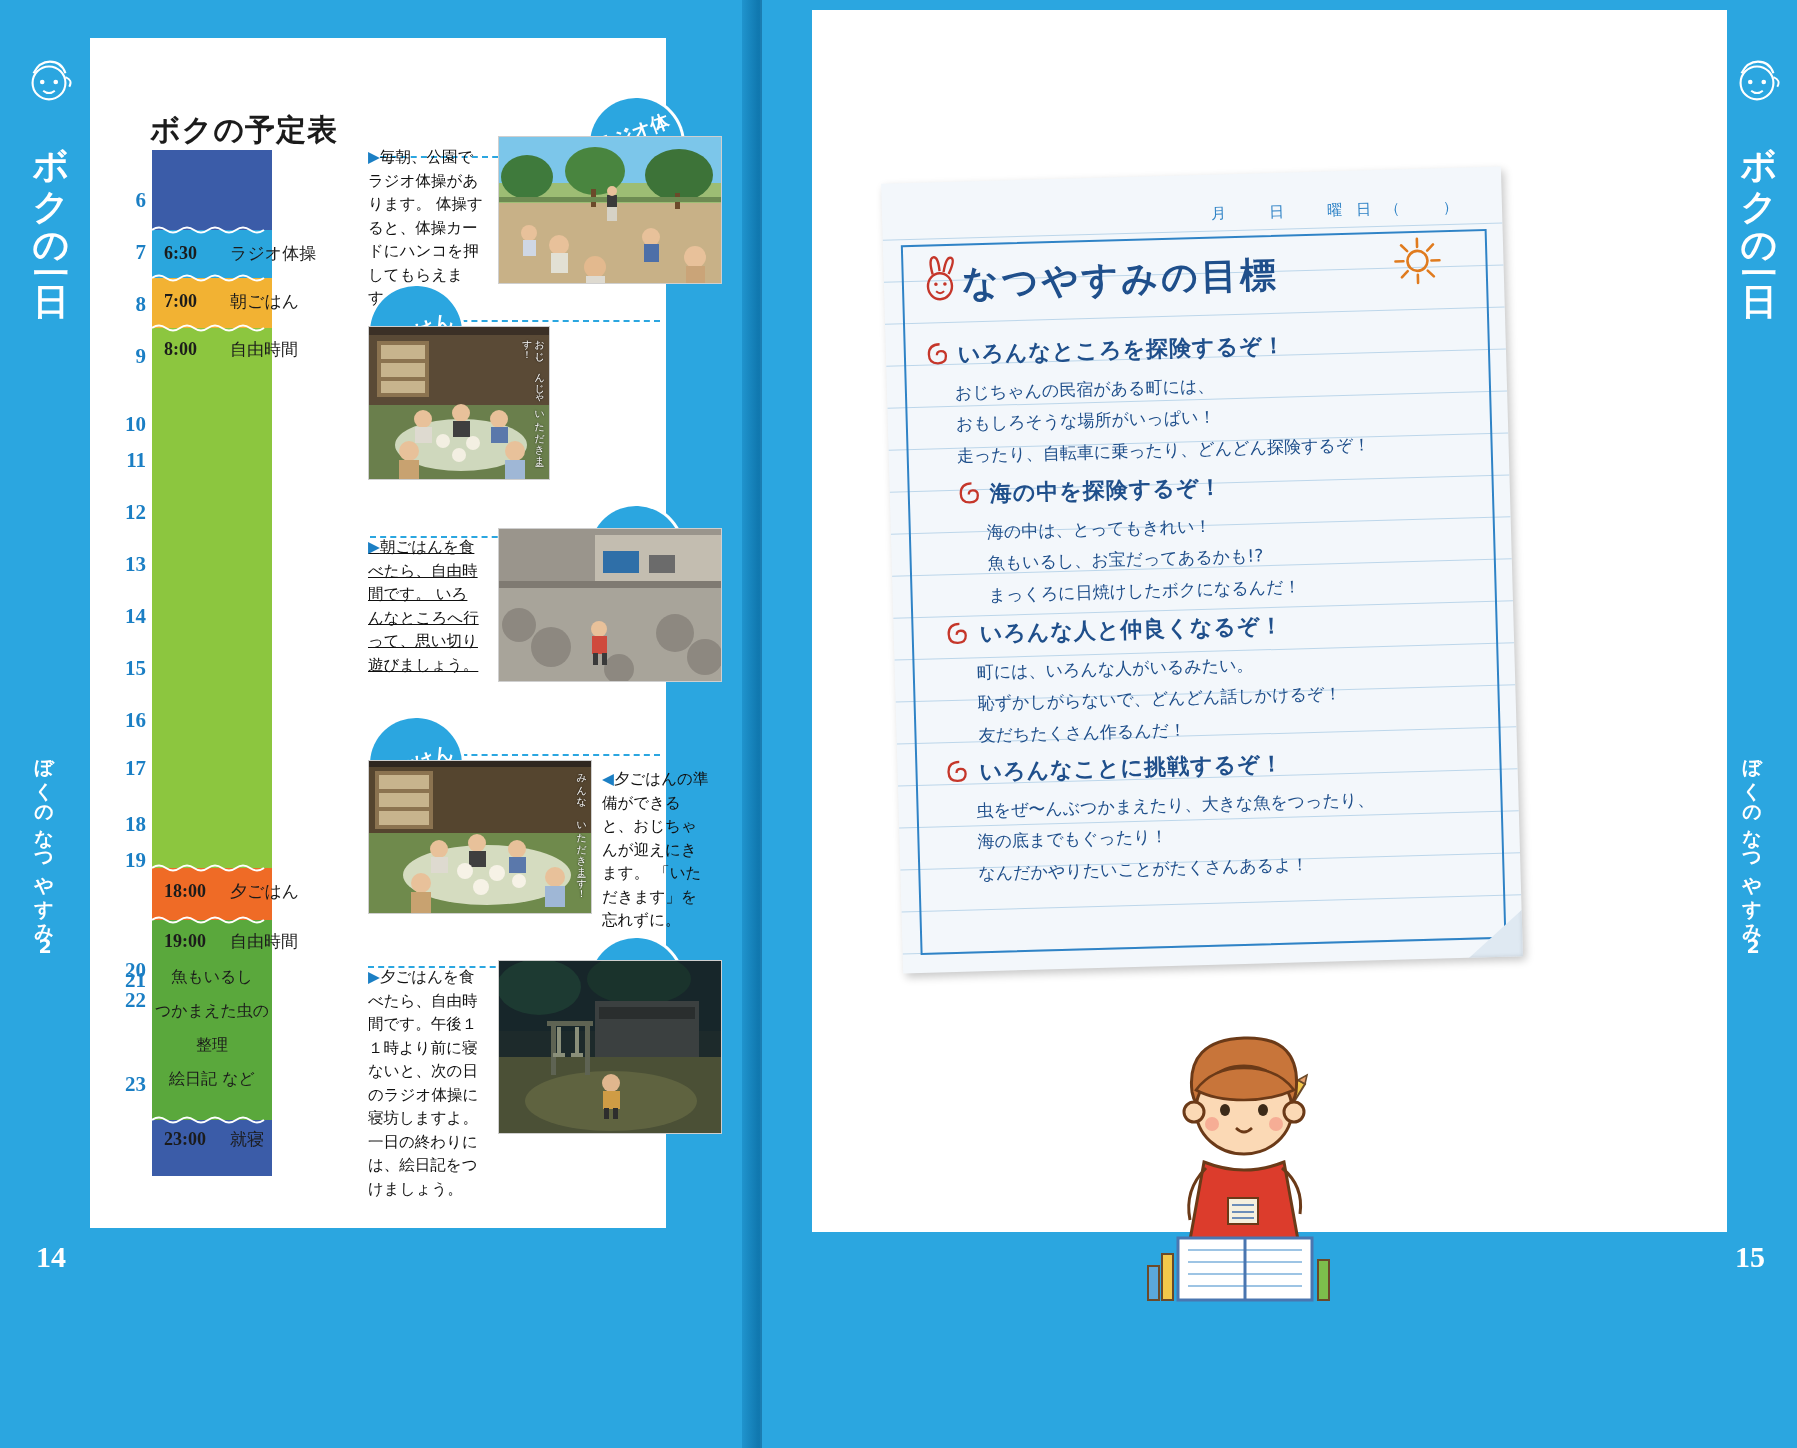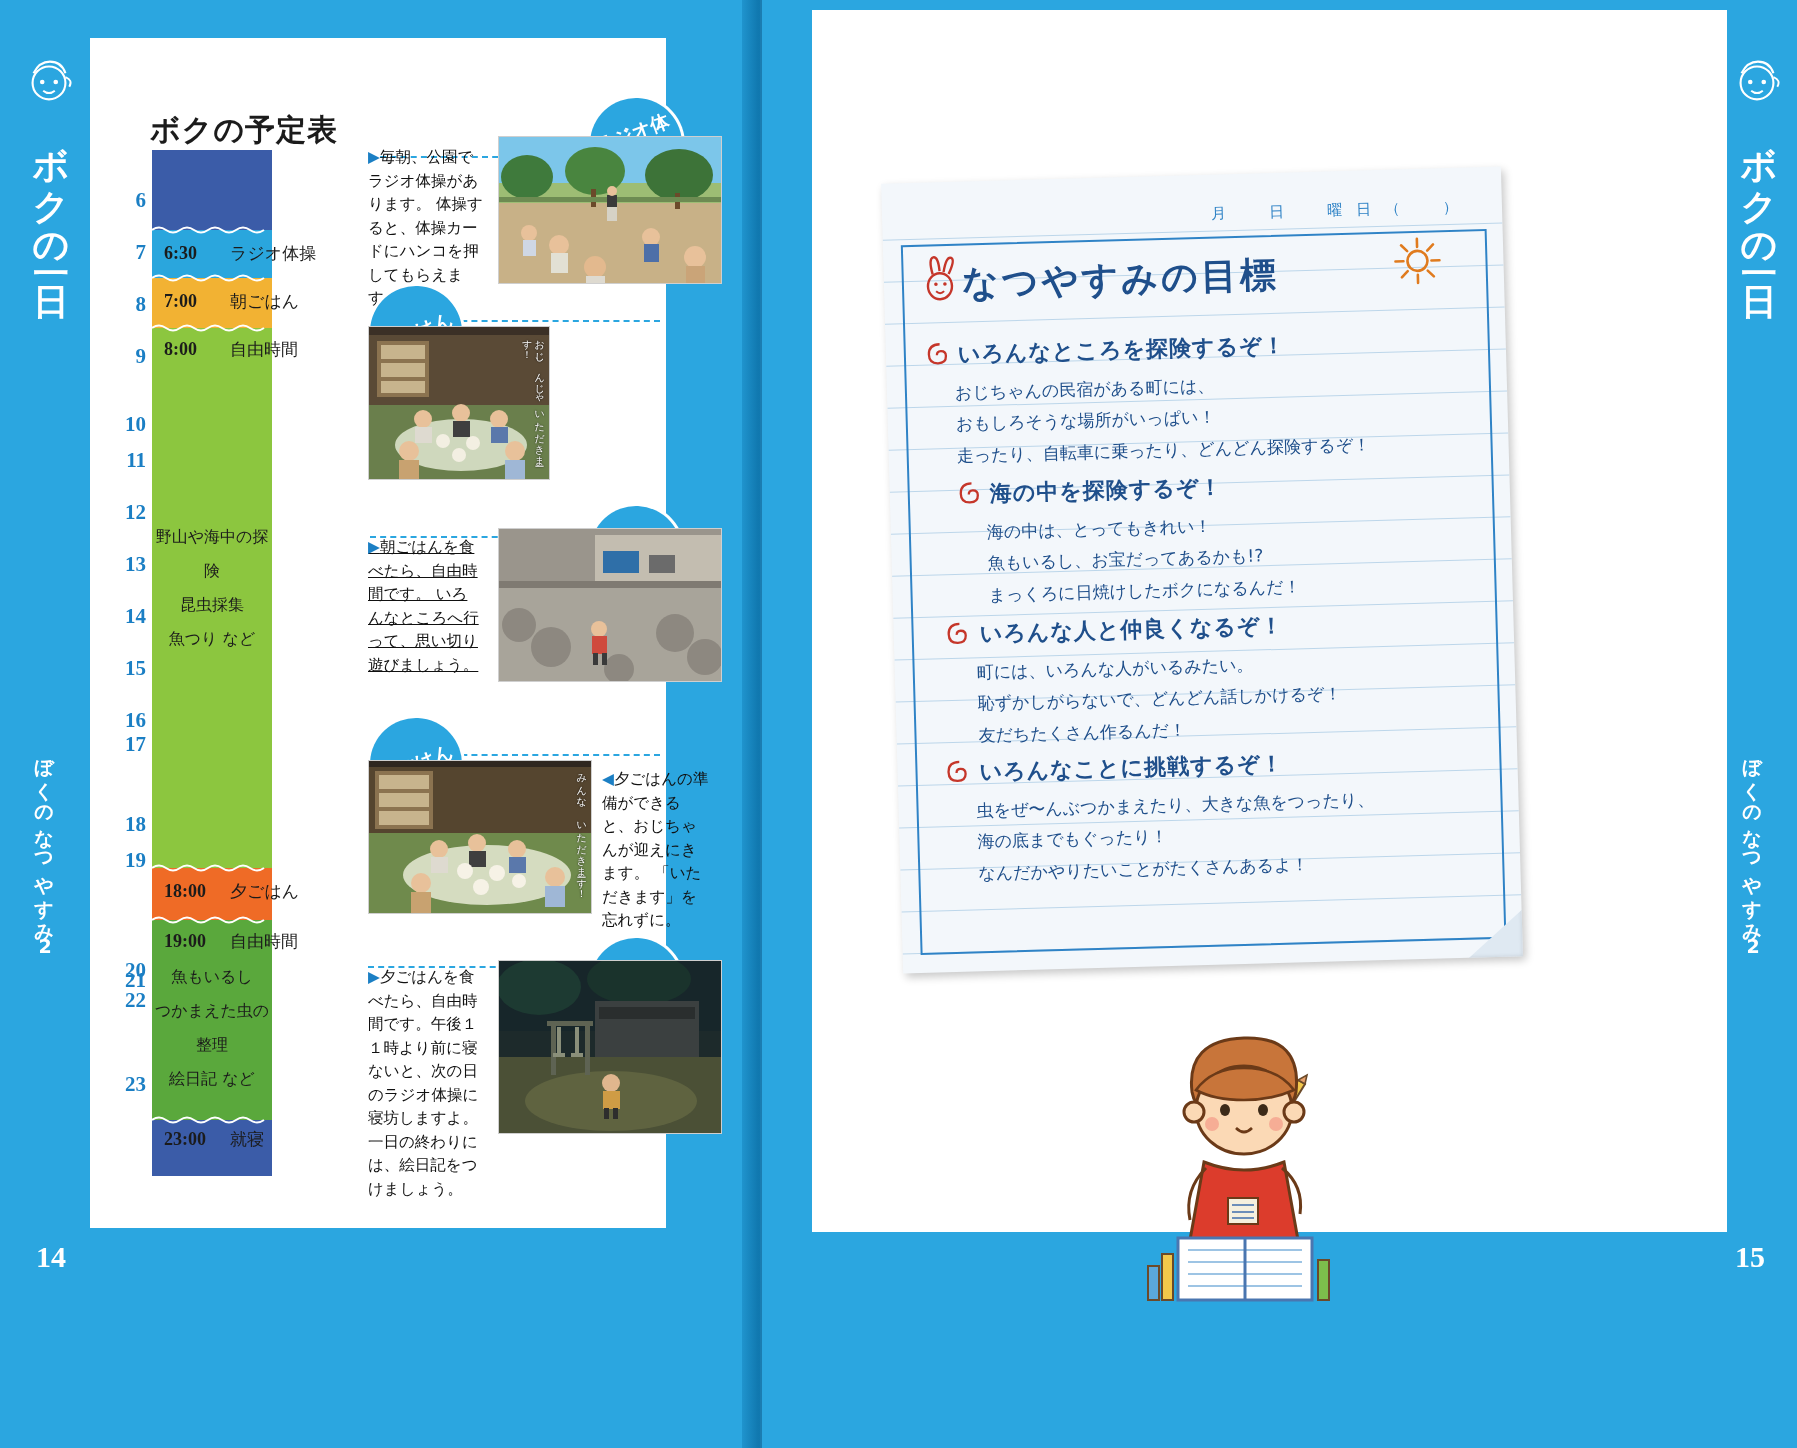--- a/index.html
+++ b/index.html
@@ -337,21 +337,21 @@
         <div class="hour" style="top:52px">7</div>
         <div class="hour" style="top:104px">8</div>
         <div class="hour" style="top:156px">9</div>
         <div class="hour" style="top:224px">10</div>
         <div class="hour" style="top:260px">11</div>
         <div class="hour" style="top:312px">12</div>
         <div class="hour" style="top:364px">13</div>
         <div class="hour" style="top:416px">14</div>
         <div class="hour" style="top:468px">15</div>
         <div class="hour" style="top:520px">16</div>
-        <div class="hour" style="top:544px">17</div>
+        <div class="hour" style="top:568px">17</div>
         <div class="hour" style="top:624px">18</div>
         <div class="hour" style="top:660px">19</div>
         <div class="hour" style="top:770px">20</div>
         <div class="hour" style="top:780px">21</div>
         <div class="hour" style="top:800px">22</div>
         <div class="hour" style="top:884px">23</div>
       </div>
 
       <div class="timeline" style="left:62px; top:112px;">
 
@@ -381,25 +381,20 @@
         <svg class="wave" style="top:714px" viewBox="0 0 120 9" preserveAspectRatio="none">
             <path d="M0 4 q7 -5 14 0 t14 0 t14 0 t14 0 t14 0 t14 0 t14 0 t14 0" fill="none" stroke="#fff" stroke-width="2"></path>
           </svg>
         <svg class="wave" style="top:766px" viewBox="0 0 120 9" preserveAspectRatio="none">
             <path d="M0 4 q7 -5 14 0 t14 0 t14 0 t14 0 t14 0 t14 0 t14 0 t14 0" fill="none" stroke="#fff" stroke-width="2"></path>
           </svg>
         <svg class="wave" style="top:966px" viewBox="0 0 120 9" preserveAspectRatio="none">
             <path d="M0 4 q7 -5 14 0 t14 0 t14 0 t14 0 t14 0 t14 0 t14 0 t14 0" fill="none" stroke="#fff" stroke-width="2"></path>
           </svg>
 
-        <div class="activity" style="top:370px;">
-          <div>野山や海中の探険</div>
-          <div>昆虫採集</div>
-          <div>魚つり など</div>
-        </div>
         <div class="activity" style="top:810px;">
           <div>魚もいるし</div>
           <div>つかまえた虫の整理</div>
           <div>絵日記 など</div>
         </div>
 
         <div class="slot" style="top:92px;  left:12px;">
           <b>6:30</b><span>ラジオ体操</span>
         </div>
         <div class="slot" style="top:140px; left:12px;">

